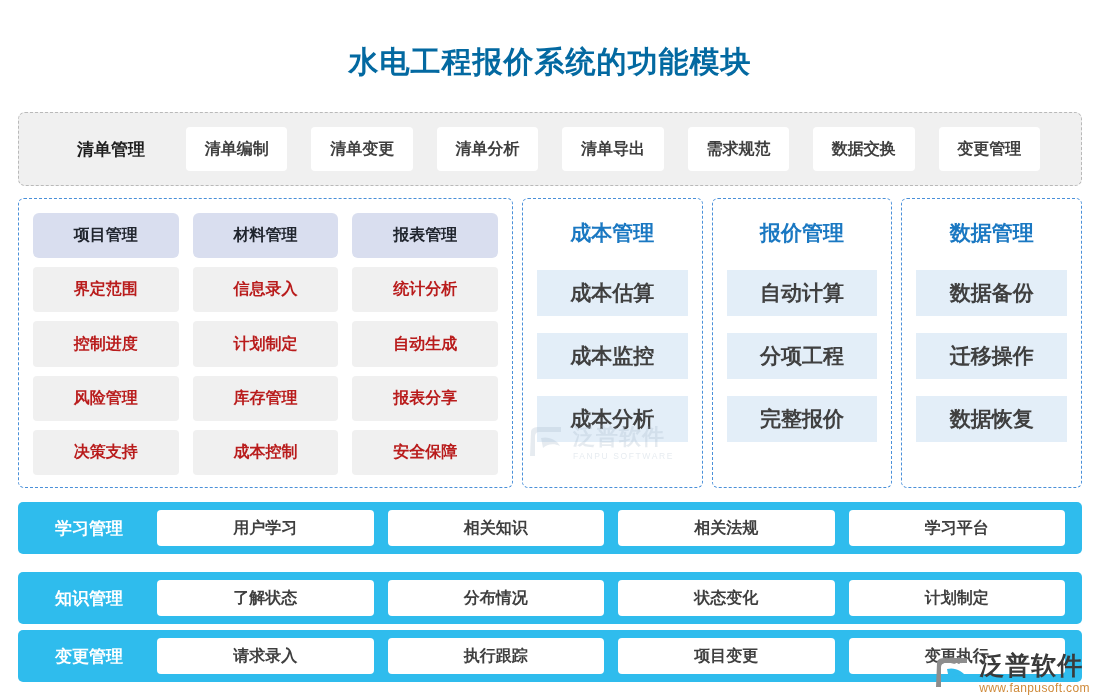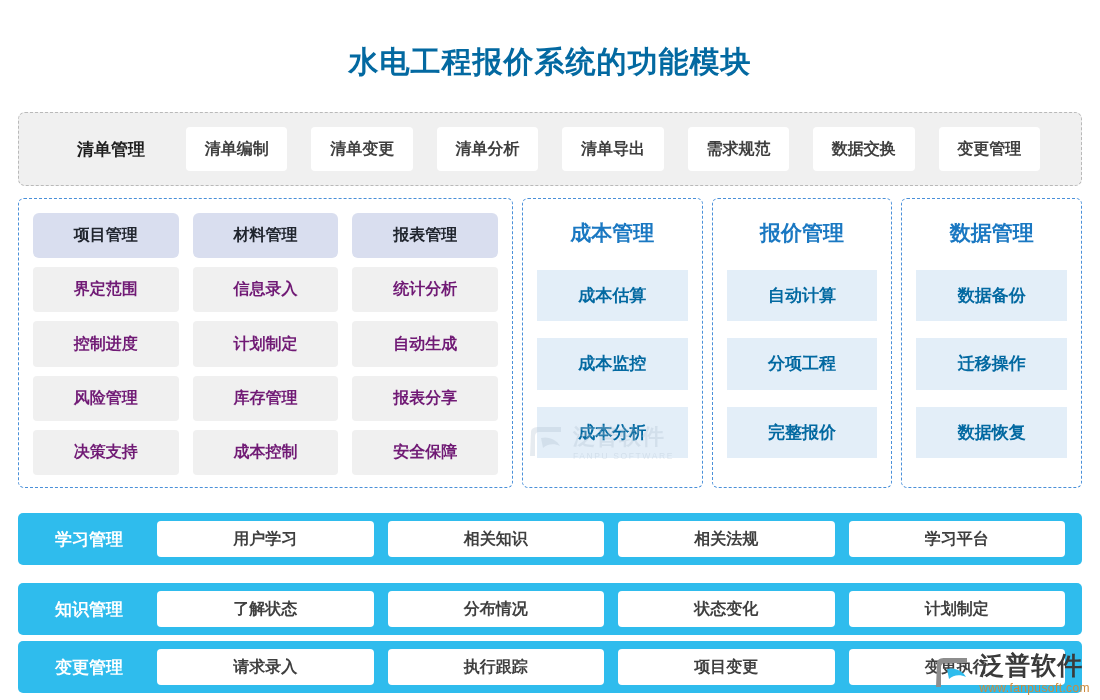--- a/index.html
+++ b/index.html
@@ -77,48 +77,47 @@
     height: 49px;
     border-radius: 4px;
     display: flex;
     align-items: center;
     justify-content: center;
     font-size: 16px;
     font-weight: bold;
     white-space: nowrap;
   }
   .cell.head-lav { background: #d9deef; color: #20252e; border-radius: 6px; }
-  .cell.plain    { background: #f0f0f0; color: #701a75; }
+  .cell.plain    { background: #f0f0f0; color: #b91c1c; }
 
   .blue-col { flex: 1 1 0; display: flex; flex-direction: column; align-items: stretch; }
   .blue-col .bhead {
     height: 40px;
     display: flex; align-items: center; justify-content: center;
     font-size: 21px; font-weight: bold; color: #1a78c2;
     margin-bottom: 17px;
   }
   .blue-col .bcell {
-    height: 52px;
+    height: 46px;
     background: #e3eef8;
     display: flex; align-items: center; justify-content: center;
-    font-size: 17px; font-weight: bold; color: #0369a1;
+    font-size: 21px; font-weight: bold; color: #404040;
     margin-bottom: 17px;
   }
 
   
   .bar {
     position: absolute;
     left: 18px;
     width: 1064px; height: 52px;
     background: #2fbced;
     border-radius: 5px;
     display: flex;
     align-items: center;
     padding: 0 10px;
-    margin-top: 11px;
   }
   .bar-1 { top: 502px; }
   .bar-2 { top: 572px; }
   .bar-3 { top: 630px; }
   .bar .lead {
     width: 122px;
     flex: 0 0 auto;
     text-align: center;
     font-size: 17px;
     font-weight: bold;

